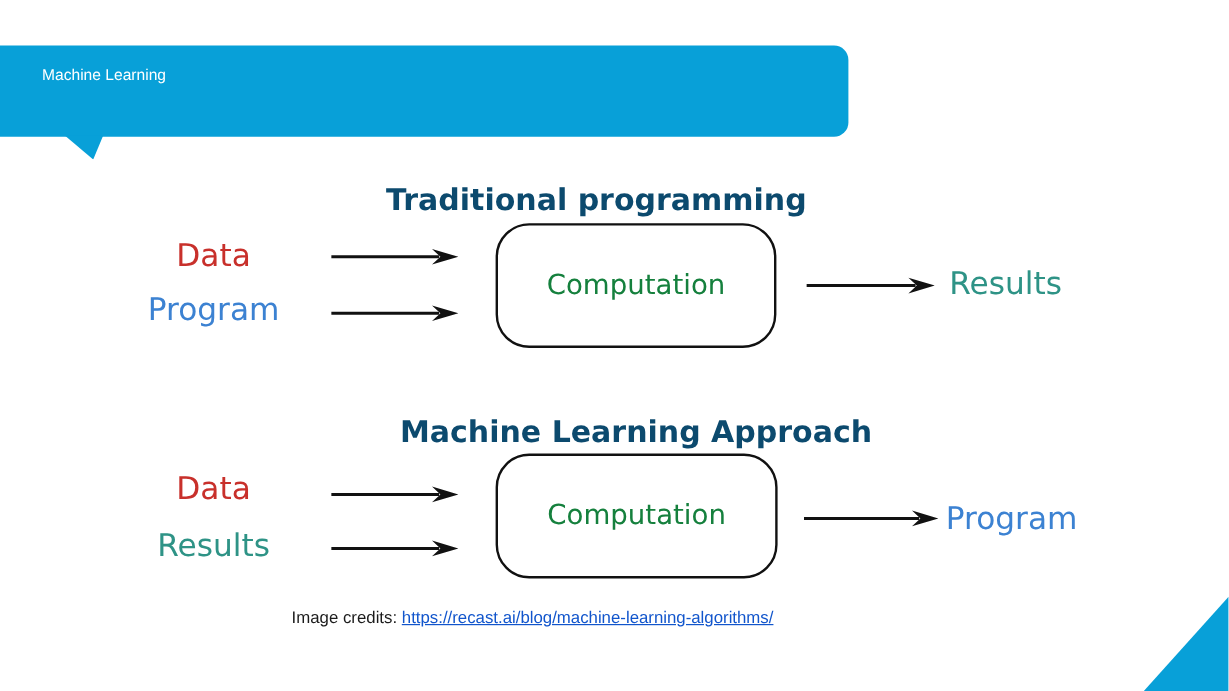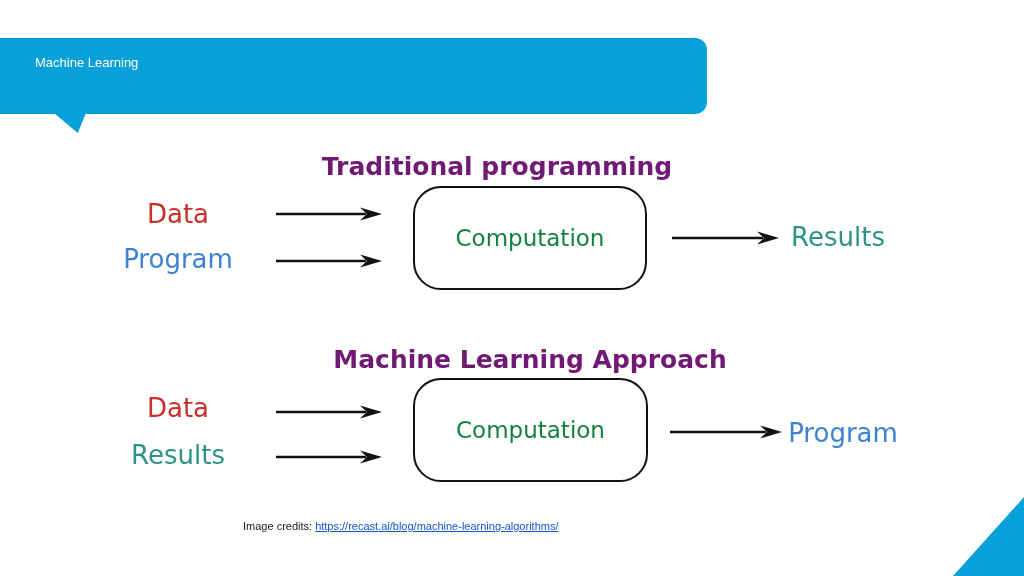--- a/index.html
+++ b/index.html
@@ -31,21 +31,21 @@
     width: 32px; height: 20px;
     clip-path: polygon(0 0, 100% 0, 74% 100%);
   }
   
   .heading {
     position: absolute;
     transform: translateX(-50%);
     font-weight: bold;
     font-size: 25px;
     line-height: 27px;
-    color: #701a75;
+    color: #0c4a6e;
     white-space: nowrap;
   }
   .io-label {
     position: absolute;
     width: 160px; height: 30px;
     line-height: 30px;
     text-align: center;
     font-size: 26px;
     white-space: nowrap;
   }
@@ -61,23 +61,23 @@
     justify-content: center;
   }
   .process-box span {
     font-size: 23px;
     color: #15803d;
   }
   .arrow { position: absolute; }
   
   .credits {
     position: absolute;
-    left: 243px; top: 516px;
+    left: 243px; top: 504px;
     font-family: "Liberation Sans", sans-serif;
-    font-size: 11px;
+    font-size: 14px;
     line-height: 20px;
     color: #1b1b1b;
     white-space: nowrap;
   }
   .credits a { text-decoration: underline; cursor: pointer; }
   
   .corner-triangle {
     position: absolute;
     left: 953px; top: 497px;
     width: 71px; height: 79px;

